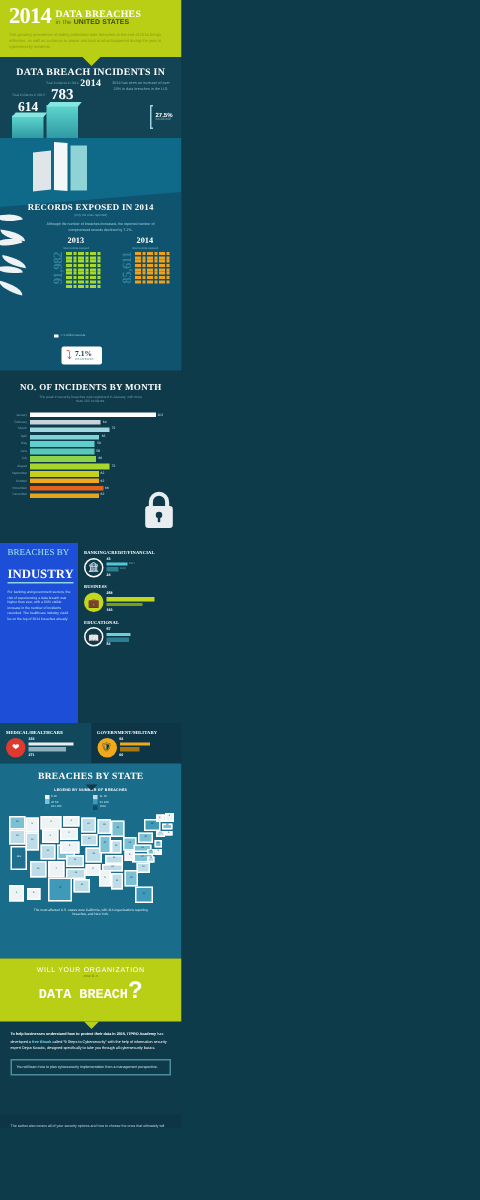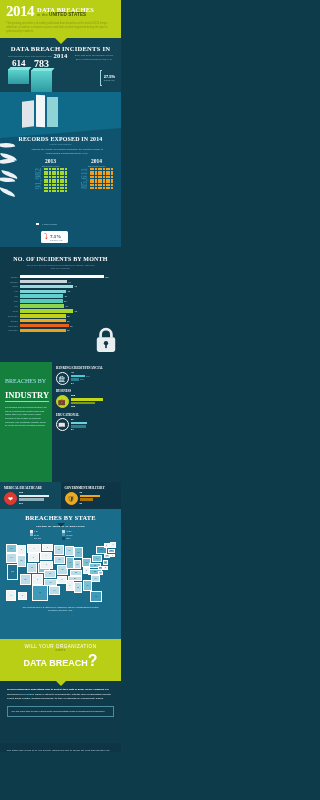--- a/index.html
+++ b/index.html
@@ -82,20 +82,21 @@
     width: 44px;
     font-size: 2.5px;
     line-height: 1.5;
     color: #7fb6c4;
     text-align: center;
   }
   .bars-wrap {
     position: absolute;
     left: 8px; bottom: 0;
     display: flex;
+    align-items: flex-end;
     gap: 1px;
   }
   .barcol { position: relative; text-align: center; }
   .bar-lbl {
     font-size: 2.2px; color: #6fa4b2; line-height: 1.35;
     margin-bottom: 1px;
   }
   .bar-num {
     font-family: "Liberation Serif", serif;
     font-weight: bold; color: #ffffff;
@@ -233,22 +234,22 @@
   .mbar { height: 3.6px; }
   .mval { font-size: 2.2px; color: #cfe4ea; }
   .lock {
     position: absolute; right: 4px; bottom: 9px;
     width: 22px; height: 26px; z-index: 2;
   }
 
   
   .sec-ind { display: flex; height: 120px; }
   .ind-left {
-    width: 52px; background: #15803d;
-    padding: 16px 5px;
+    width: 52px; background: #1d4ed8;
+    padding: 4px 5px;
   }
   .ind-t1 {
     font-family: "Liberation Serif", serif;
     font-size: 6px; color: #9fe0e8; line-height: 1;
   }
   .ind-t2 {
     font-family: "Liberation Serif", serif; font-weight: bold;
     font-size: 8.5px; color: #ffffff; line-height: 1.1;
     border-bottom: 1px solid #8fd4e0; padding-bottom: 1px;
     display: inline-block;
@@ -316,21 +317,21 @@
 
   
   .sec-cta {
     background: #b9cf16; position: relative;
     height: 42px; padding: 5px 6px;
     text-align: center;
   }
   .cta-l1 { font-size: 4.6px; color: #ffffff; letter-spacing: 0.5px; }
   .cta-l2 { font-size: 2.6px; color: #6d7d09; letter-spacing: 0.2px; }
   .cta-l3 {
-    font-family: Liberation Sans, sans-serif; font-weight: bold;
+    font-family: Liberation Mono, monospace; font-weight: bold;
     font-size: 9px; color: #ffffff; line-height: 1.1;
     display: inline-block;
     text-align: right;
   }
   .cta-q { font-size: 16px; color: #ffffff; font-weight: bold; line-height: 1;}
   .cta-notch {
     position: absolute; left: 50%; bottom: -5px; transform: translateX(-50%);
     width: 0; height: 0;
     border-left: 5px solid transparent;
     border-right: 5px solid transparent;

